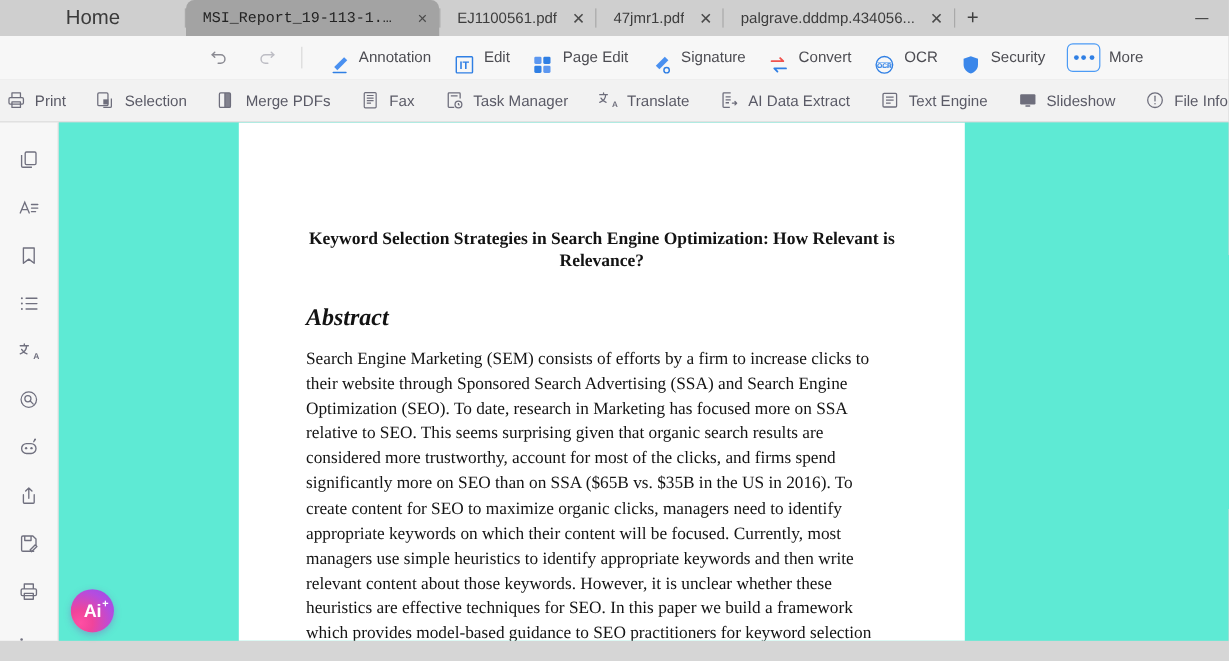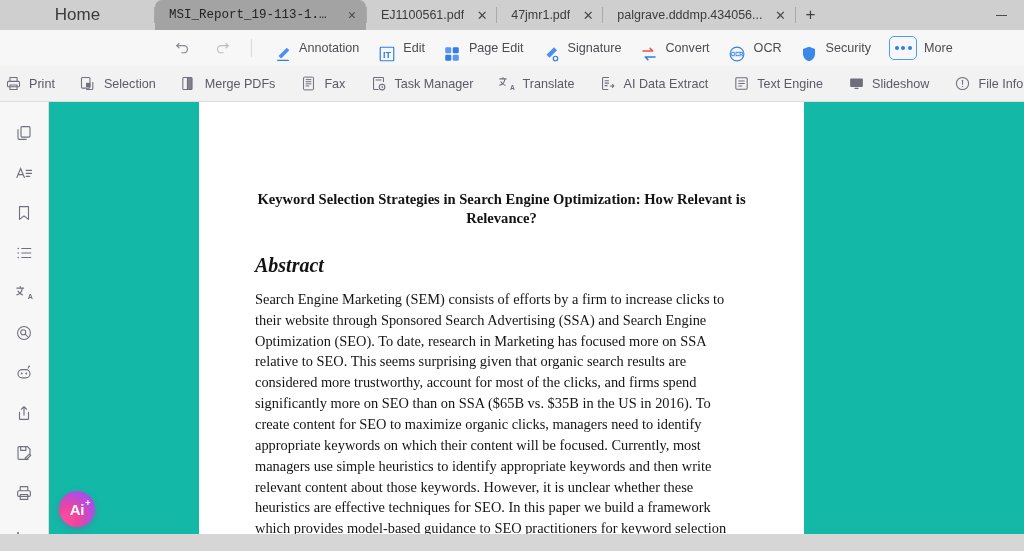--- a/index.html
+++ b/index.html
@@ -203,21 +203,21 @@
     align-items: center;
     justify-content: center;
     color: #70707f;
     border-radius: 5px;
     flex: none;
   }
 
   .doc-region {
     flex: 1 1 auto;
     position: relative;
-    background: #14b8a6;
+    background: #5eead4;
     overflow: hidden;
   }
   .page {
     position: absolute;
     left: 150px;
     top: 0;
     width: 605px;
     min-height: 432px;
     background: #ffffff;
     box-sizing: border-box;

